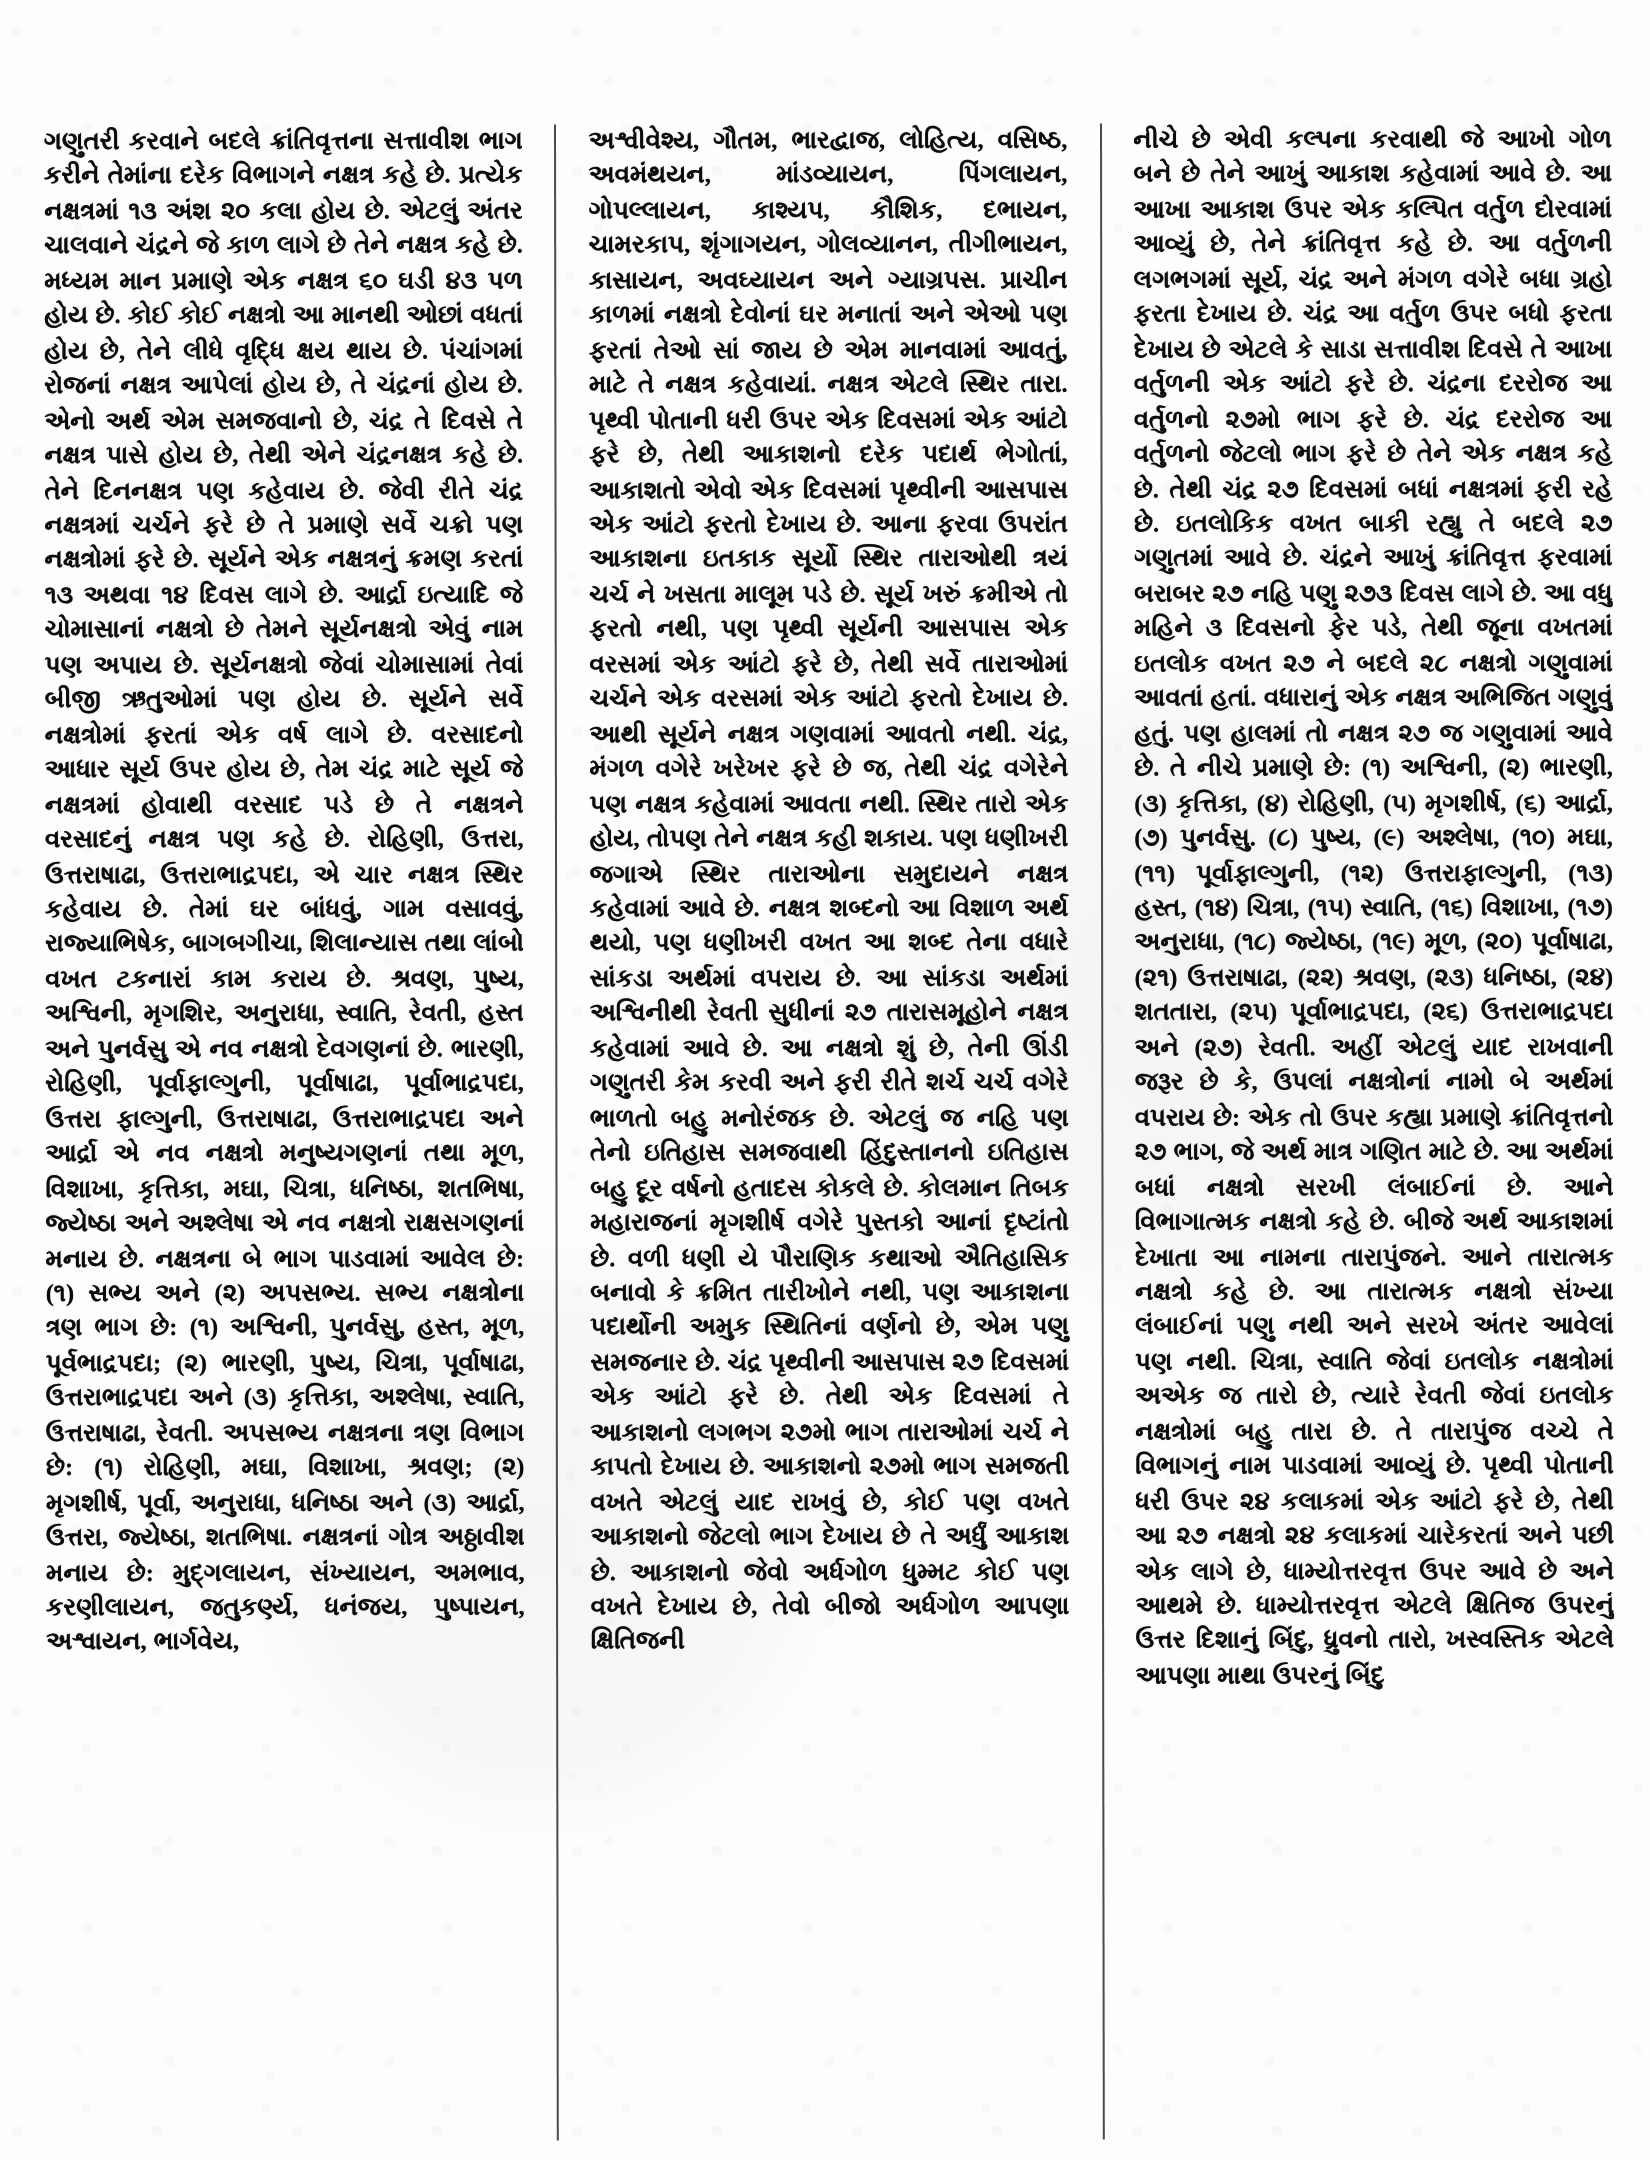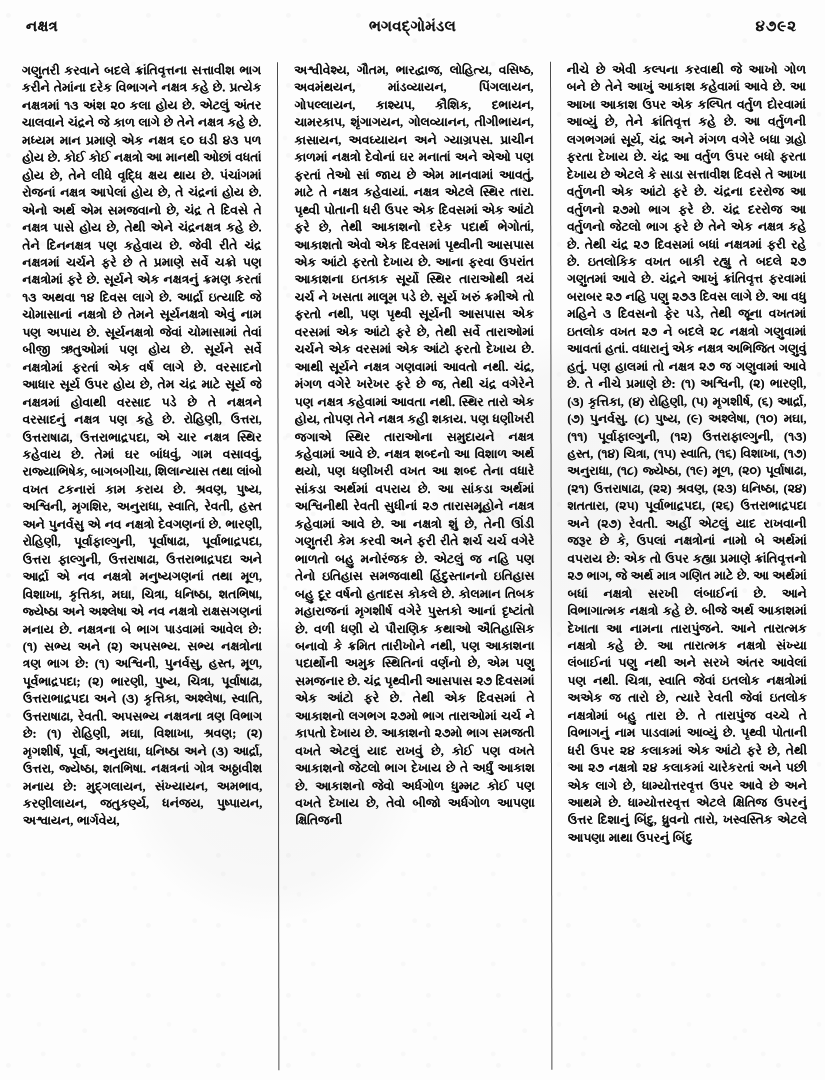--- a/index.html
+++ b/index.html
@@ -114,25 +114,20 @@
 </style>
 </head>
 <body>
 
 <div id="page">
 
   <div id="grain"></div>
   <div id="watermark"></div>
   <div id="watermark2"></div>
 
-  <div id="runhead">
-    <span class="left">નક્ષત્ર</span>
-    <span class="center">ભગવદ્ગોમંડલ</span>
-    <span class="right">૪૭૯૨</span>
-  </div>
 
   <div id="body">
 
     <div class="col">
       <p class="last">ગણુતરી કરવાને બદલે ક્રાંતિવૃત્તના સત્તાવીશ ભાગ કરીને તેમાંના દરેક વિભાગને નક્ષત્ર કહે છે. પ્રત્યેક નક્ષત્રમાં ૧૩ અંશ ૨૦ કલા હોય છે. એટલું અંતર ચાલવાને ચંદ્રને જે કાળ લાગે છે તેને નક્ષત્ર કહે છે. મધ્યમ માન પ્રમાણે એક નક્ષત્ર ૬૦ ઘડી ૪૩ પળ હોય છે. કોઈ કોઈ નક્ષત્રો આ માનથી ઓછાં વધતાં હોય છે, તેને લીધે વૃદ્ધિ ક્ષય થાય છે. પંચાંગમાં રોજનાં નક્ષત્ર આપેલાં હોય છે, તે ચંદ્રનાં હોય છે. એનો અર્થ એમ સમજવાનો છે, ચંદ્ર તે દિવસે તે નક્ષત્ર પાસે હોય છે, તેથી એને ચંદ્રનક્ષત્ર કહે છે. તેને દિનનક્ષત્ર પણ કહેવાય છે. જેવી રીતે ચંદ્ર નક્ષત્રમાં ચર્ચને ફરે છે તે પ્રમાણે સર્વે ચક્રો પણ નક્ષત્રોમાં ફરે છે. સૂર્યને એક નક્ષત્રનું ક્રમણ કરતાં ૧૩ અથવા ૧૪ દિવસ લાગે છે. આર્દ્રા ઇત્યાદિ જે ચોમાસાનાં નક્ષત્રો છે તેમને સૂર્યનક્ષત્રો એવું નામ પણ અપાય છે. સૂર્યનક્ષત્રો જેવાં ચોમાસામાં તેવાં બીજી ઋતુઓમાં પણ હોય છે. સૂર્યને સર્વે નક્ષત્રોમાં ફરતાં એક વર્ષ લાગે છે. વરસાદનો આધાર સૂર્ય ઉપર હોય છે, તેમ ચંદ્ર માટે સૂર્ય જે નક્ષત્રમાં હોવાથી વરસાદ પડે છે તે નક્ષત્રને વરસાદનું નક્ષત્ર પણ કહે છે. રોહિણી, ઉત્તરા, ઉત્તરાષાઢા, ઉત્તરાભાદ્રપદા, એ ચાર નક્ષત્ર સ્થિર કહેવાય છે. તેમાં ઘર બાંધવું, ગામ વસાવવું, રાજ્યાભિષેક, બાગબગીચા, શિલાન્યાસ તથા લાંબો વખત ટકનારાં કામ કરાય છે. શ્રવણ, પુષ્ય, અશ્વિની, મૃગશિર, અનુરાધા, સ્વાતિ, રેવતી, હસ્ત અને પુનર્વસુ એ નવ નક્ષત્રો દેવગણનાં છે. ભારણી, રોહિણી, પૂર્વાફાલ્ગુની, પૂર્વાષાઢા, પૂર્વાભાદ્રપદા, ઉત્તરા ફાલ્ગુની, ઉત્તરાષાઢા, ઉત્તરાભાદ્રપદા અને આર્દ્રા એ નવ નક્ષત્રો મનુષ્યગણનાં તથા મૂળ, વિશાખા, કૃત્તિકા, મઘા, ચિત્રા, ધનિષ્ઠા, શતભિષા, જ્યેષ્ઠા અને અશ્લેષા એ નવ નક્ષત્રો રાક્ષસગણનાં મનાય છે. નક્ષત્રના બે ભાગ પાડવામાં આવેલ છે: (૧) સભ્ય અને (૨) અપસભ્ય. સભ્ય નક્ષત્રોના ત્રણ ભાગ છે: (૧) અશ્વિની, પુનર્વસુ, હસ્ત, મૂળ, પૂર્વભાદ્રપદા; (૨) ભારણી, પુષ્ય, ચિત્રા, પૂર્વાષાઢા, ઉત્તરાભાદ્રપદા અને (૩) કૃત્તિકા, અશ્લેષા, સ્વાતિ, ઉત્તરાષાઢા, રેવતી. અપસભ્ય નક્ષત્રના ત્રણ વિભાગ છે: (૧) રોહિણી, મઘા, વિશાખા, શ્રવણ; (૨) મૃગશીર્ષ, પૂર્વા, અનુરાધા, ધનિષ્ઠા અને (૩) આર્દ્રા, ઉત્તરા, જ્યેષ્ઠા, શતભિષા. નક્ષત્રનાં ગોત્ર અઠ્ઠાવીશ મનાય છે: મુદ્ગલાયન, સંખ્યાયન, અમભાવ, કરણીલાયન, જતુકર્ણ્ય, ધનંજય, પુષ્પાયન, અશ્વાયન, ભાર્ગવેય,</p>
     </div>
 
     <div class="rule"></div>
 
     <div class="col">

